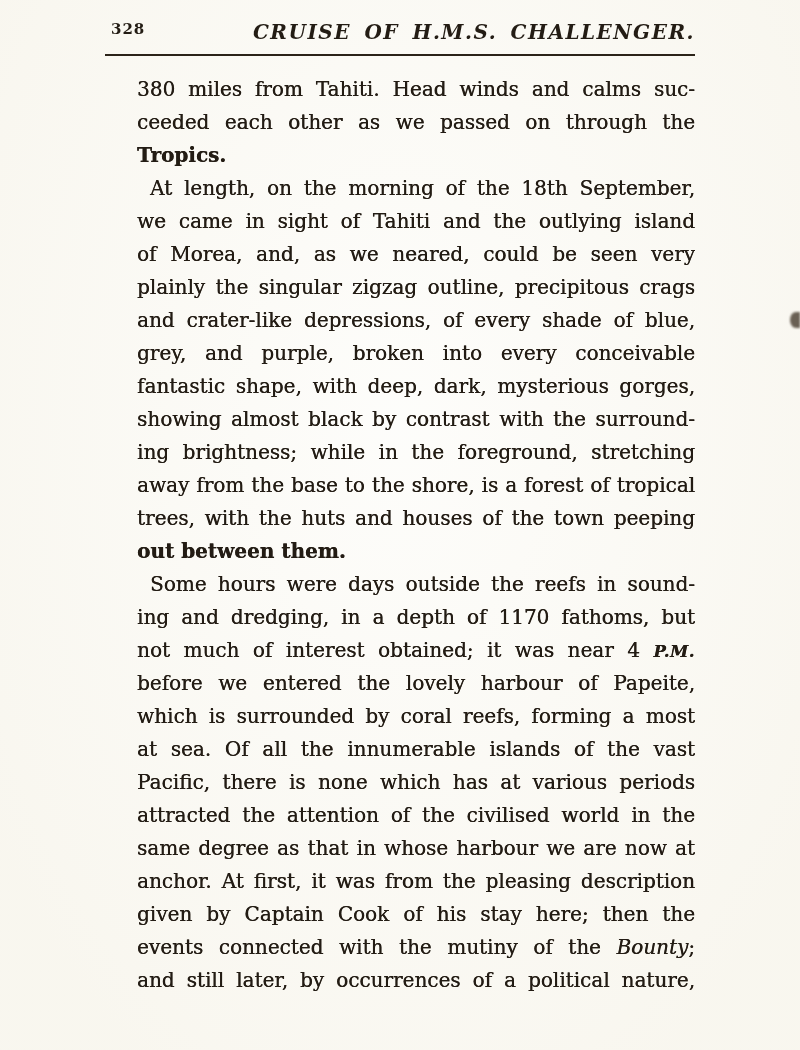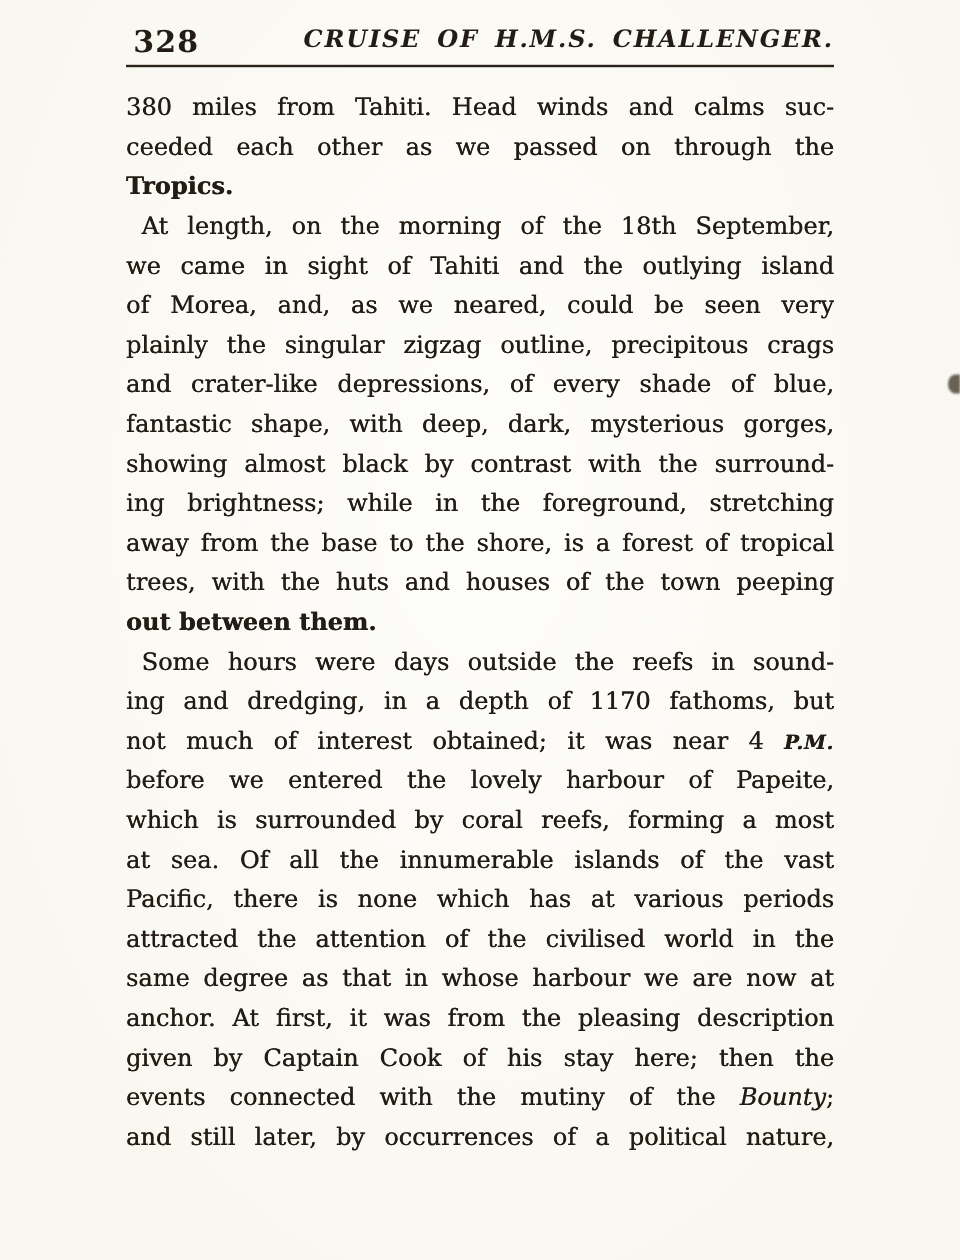--- a/index.html
+++ b/index.html
@@ -28,21 +28,21 @@
     width: 590px;
   }
   .header {
     position: relative;
     height: 30px;
   }
   .pagenum {
     position: absolute;
     left: 6px;
     top: 2px;
-    font-size: 25px;
+    font-size: 15px;
     font-weight: 700;
     letter-spacing: 1px;
   }
   .title {
     display: block;
     text-align: right;
     font-style: italic;
     font-weight: 700;
     font-size: 20px;
     letter-spacing: 1.5px;
@@ -61,20 +61,21 @@
     text-shadow: 0.3px 0 0 currentColor; 
   }
   .paragraph { margin: 0; }
   .paragraph.indent .line:first-child { text-indent: 13px; }
   .line {
     text-align: justify;
     text-align-last: justify;
     height: 33px;
     overflow: hidden;
     white-space: nowrap; 
+    margin-left: 32px;
   }
   .line { white-space: normal; } 
   .line.flush {
     text-align-last: left;
     font-weight: bold;
   }
   .seg-italic { font-style: italic; }
   .seg-smallcaps { font-size: 0.82em; letter-spacing: 0.6px; font-weight: 700; font-style: italic; }
   .artifact {
     position: absolute;
@@ -103,20 +104,21 @@
           <div class="line"><span>380 miles from Tahiti. Head winds and calms suc-</span></div>
           <div class="line"><span>ceeded each other as we passed on through the</span></div>
           <div class="line flush"><span>Tropics.</span></div>
         </div>
         <div class="paragraph indent">
           <div class="line"><span>At length, on the morning of the 18th September,</span></div>
           <div class="line"><span>we came in sight of Tahiti and the outlying island</span></div>
           <div class="line"><span>of Morea, and, as we neared, could be seen very</span></div>
           <div class="line"><span>plainly the singular zigzag outline, precipitous crags</span></div>
           <div class="line"><span>and crater-like depressions, of every shade of blue,</span></div>
+          <div class="line"><span>grey, and purple, broken into every conceivable</span></div>
           <div class="line"><span>fantastic shape, with deep, dark, mysterious gorges,</span></div>
           <div class="line"><span>showing almost black by contrast with the surround-</span></div>
           <div class="line"><span>ing brightness; while in the foreground, stretching</span></div>
           <div class="line"><span>away from the base to the shore, is a forest of tropical</span></div>
           <div class="line"><span>trees, with the huts and houses of the town peeping</span></div>
           <div class="line flush"><span>out between them.</span></div>
         </div>
         <div class="paragraph indent">
           <div class="line"><span>Some hours were days outside the reefs in sound-</span></div>
           <div class="line"><span>ing and dredging, in a depth of 1170 fathoms, but</span></div>

